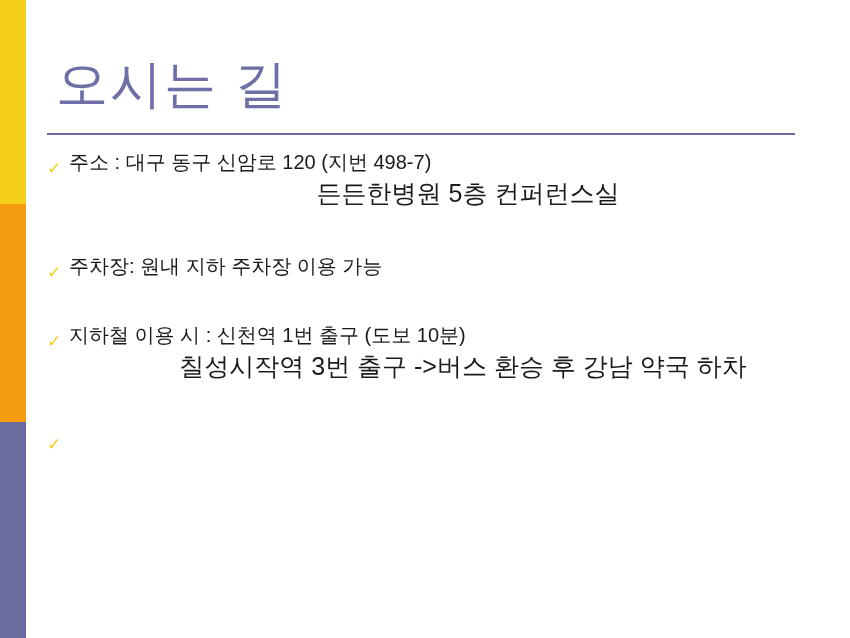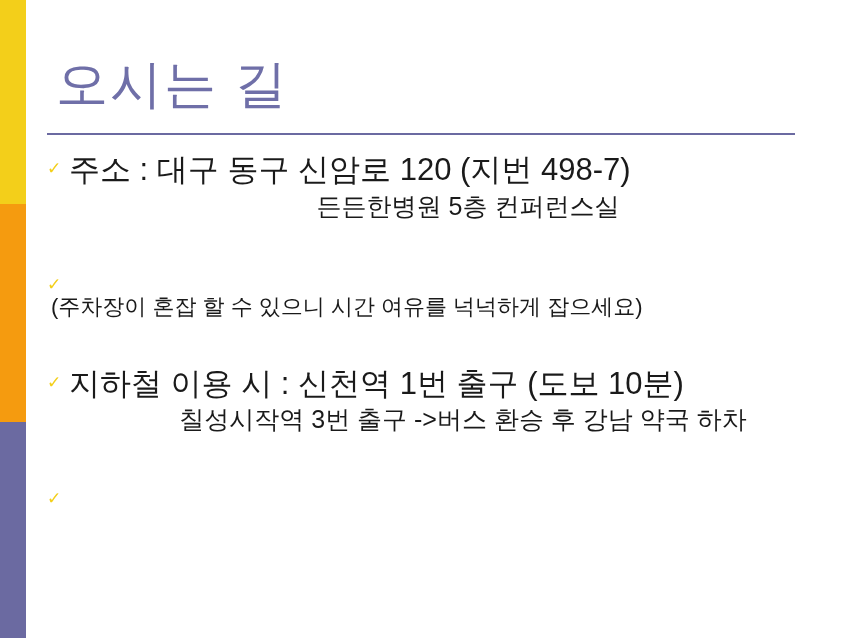--- a/index.html
+++ b/index.html
@@ -71,21 +71,21 @@
   .check {
     color: #f3cf1a;
     font-size: 17px;
     line-height: 1;
     width: 22px;
     flex: 0 0 22px;
     padding-top: 10px;
     text-align: left;
   }
   .bullet-text {
-    font-size: 31px;
+    font-size: 20px;
     color: #1a1a1a;
     line-height: 1.28;
   }
   .sub-line {
     font-size: 25px;
     color: #1a1a1a;
     margin-left: 82px;
     line-height: 1.3;
     text-align: center;
   }
@@ -123,22 +123,22 @@
       <div class="bullet-row">
         <span class="check">✓</span>
         <span class="bullet-text">주소 : 대구 동구 신암로 120 (지번 498-7)</span>
       </div>
       <div class="sub-line">든든한병원 5층 컨퍼런스실</div>
     </div>
 
     <div class="blk-2">
       <div class="bullet-row">
         <span class="check">✓</span>
+        <span class="bullet-text">주차장: 원내 지하 주차장 이용 가능</span>
       </div>
-      <div class="note-line">(주차장이 혼잡 할 수 있으니 시간 여유를 넉넉하게 잡으세요)</div>
     </div>
 
     <div class="blk-3">
       <div class="bullet-row">
         <span class="check">✓</span>
         <span class="bullet-text">지하철 이용 시 : 신천역 1번 출구 (도보 10분)</span>
       </div>
       <div class="sub-line sub-line-2">칠성시작역 3번 출구  -&gt;버스 환승 후  강남 약국 하차</div>
     </div>
 

